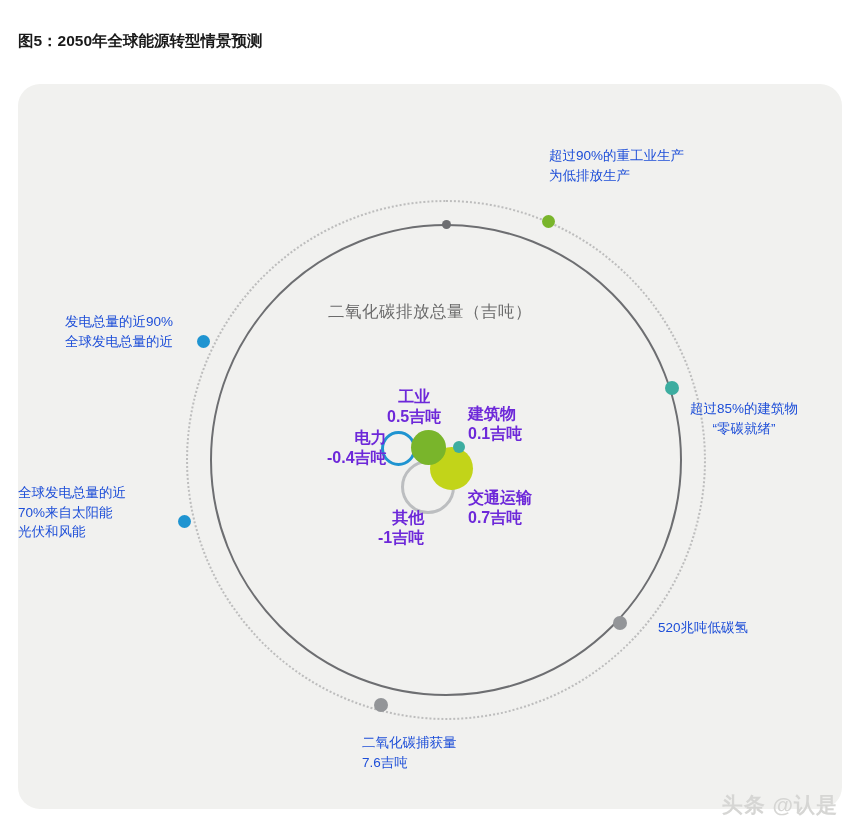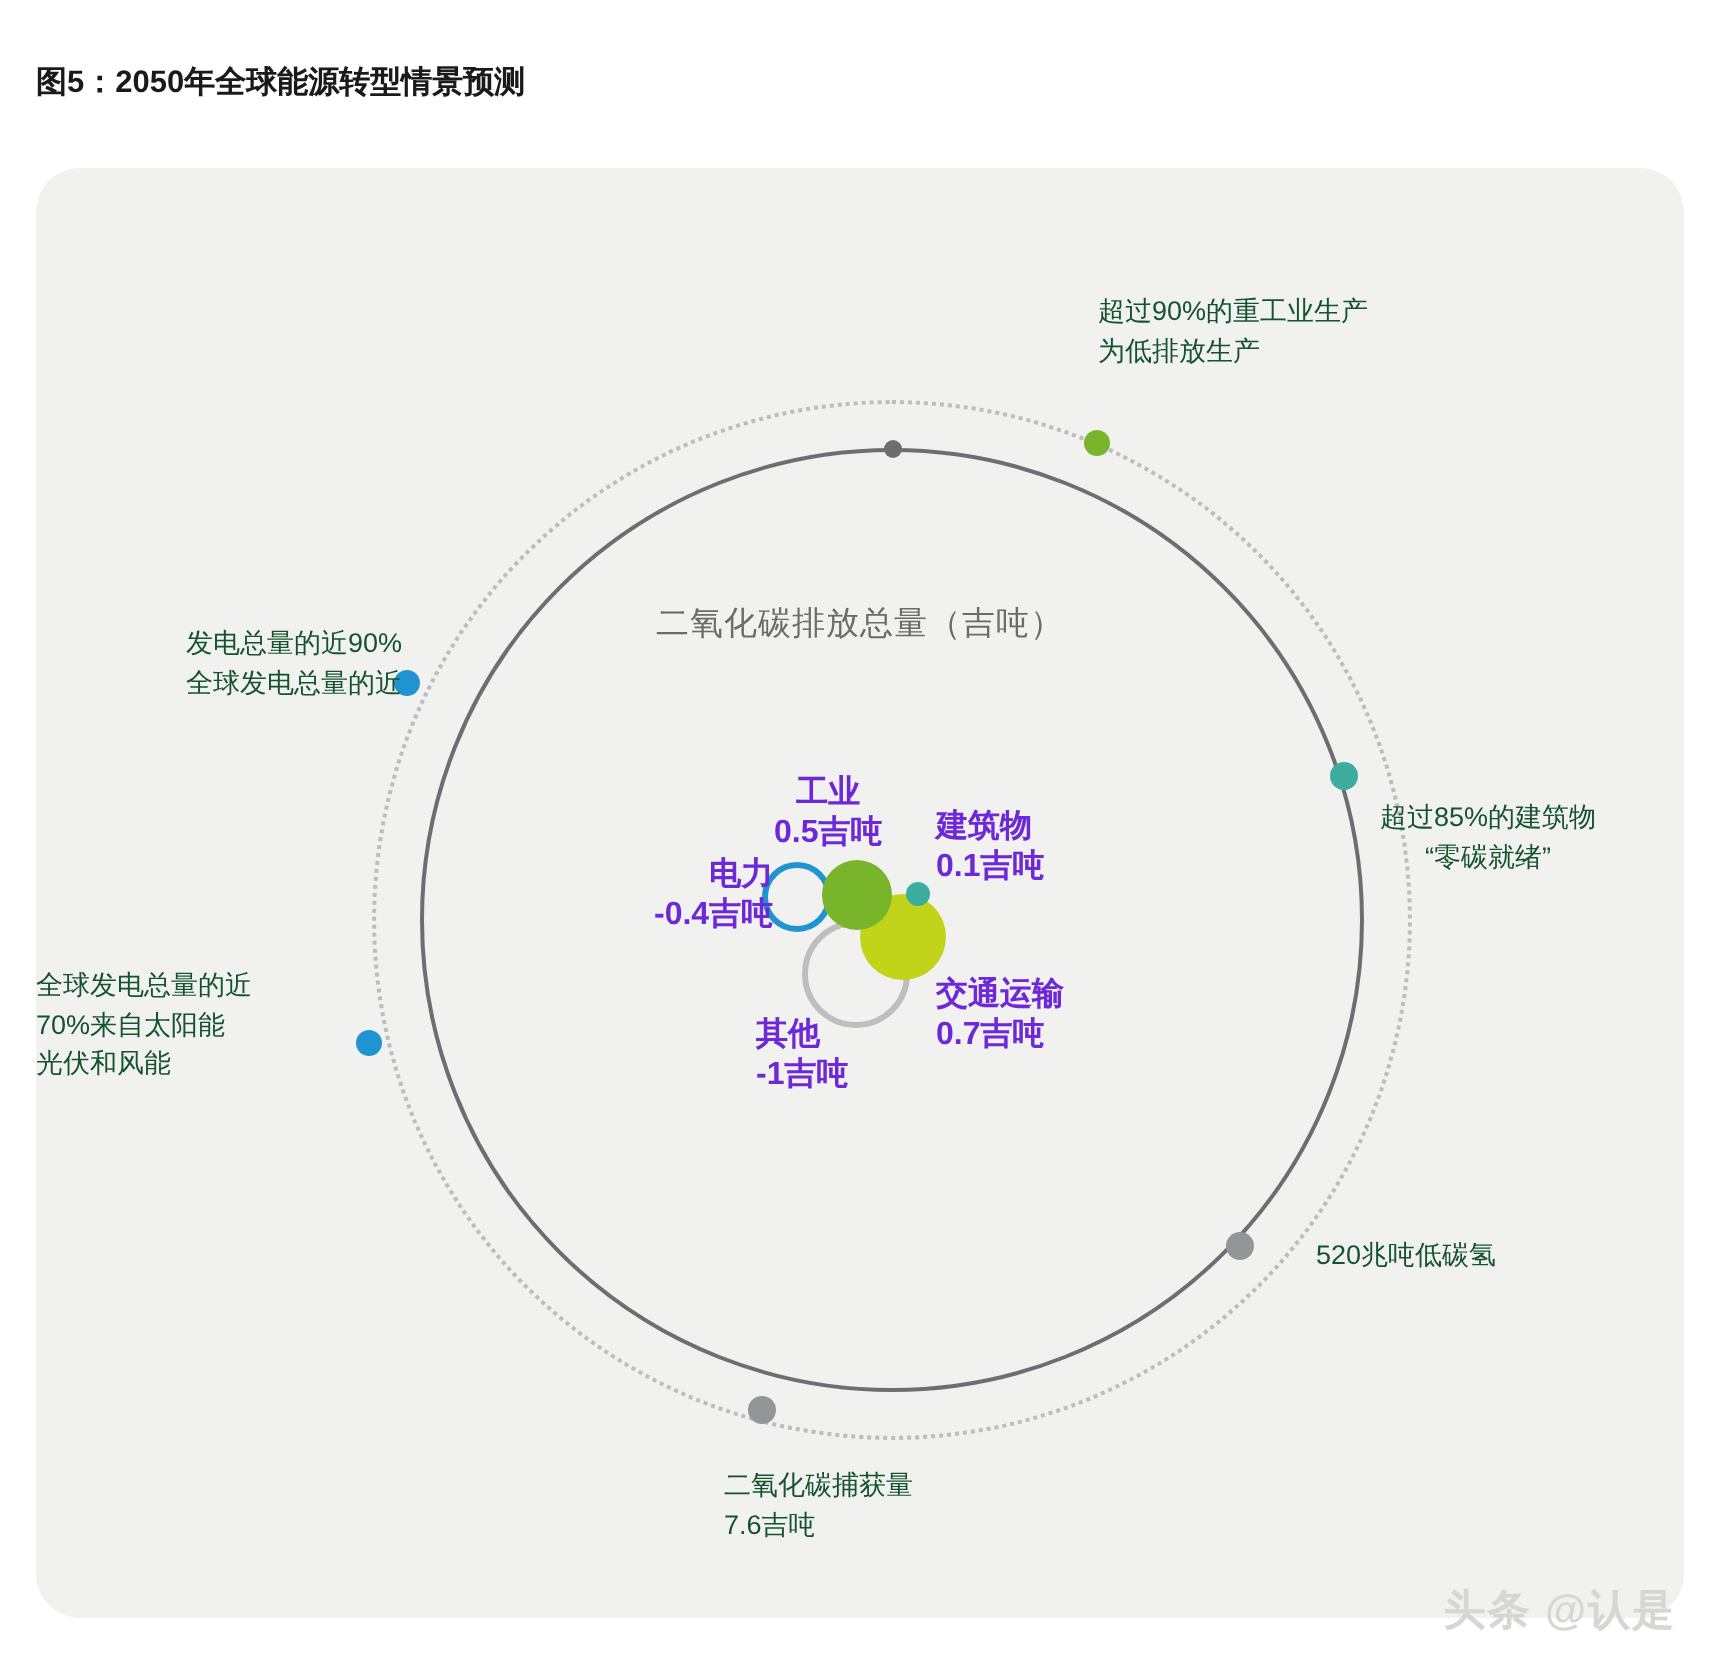--- a/index.html
+++ b/index.html
@@ -127,32 +127,32 @@
     font-size: 16px;
     font-weight: bold;
     color: #6d28d9;
     line-height: 1.28;
     white-space: nowrap;
   }
   #label-electricity { left: 309px; top: 344px; text-align: right; }
   #label-industry    { left: 369px; top: 303px; text-align: center; }
   #label-buildings   { left: 450px; top: 320px; text-align: left; }
   #label-transport   { left: 450px; top: 404px; text-align: left; }
-  #label-other       { left: 360px; top: 424px; text-align: left; }
+  #label-other       { left: 360px; top: 424px; text-align: right; }
 
   
   .annotation {
     position: absolute;
     font-size: 13.5px;
-    color: #14532d;
+    color: #1d4ed8;
     line-height: 1.45;
     white-space: nowrap;
   }
   #ann-industry   { left: 531px; top: 62px;  text-align: left; }
-  #ann-renewables { left: 0px;   top: 228px; width: 155px; text-align: right; padding-left: 28px; }
+  #ann-renewables { left: 0px;   top: 228px; width: 155px; text-align: right; }
   #ann-buildings  { left: 672px; top: 290px; text-align: left; margin-top: 25px; }
   #ann-solarwind  { left: 0px;   top: 399px; width: 145px; text-align: left; }
   #ann-hydrogen   { left: 640px; top: 534px; text-align: left; }
   #ann-ccs        { left: 344px; top: 649px; text-align: left; }
 
   
   #watermark {
     position: absolute;
     right: 22px;
     bottom: 8px;

